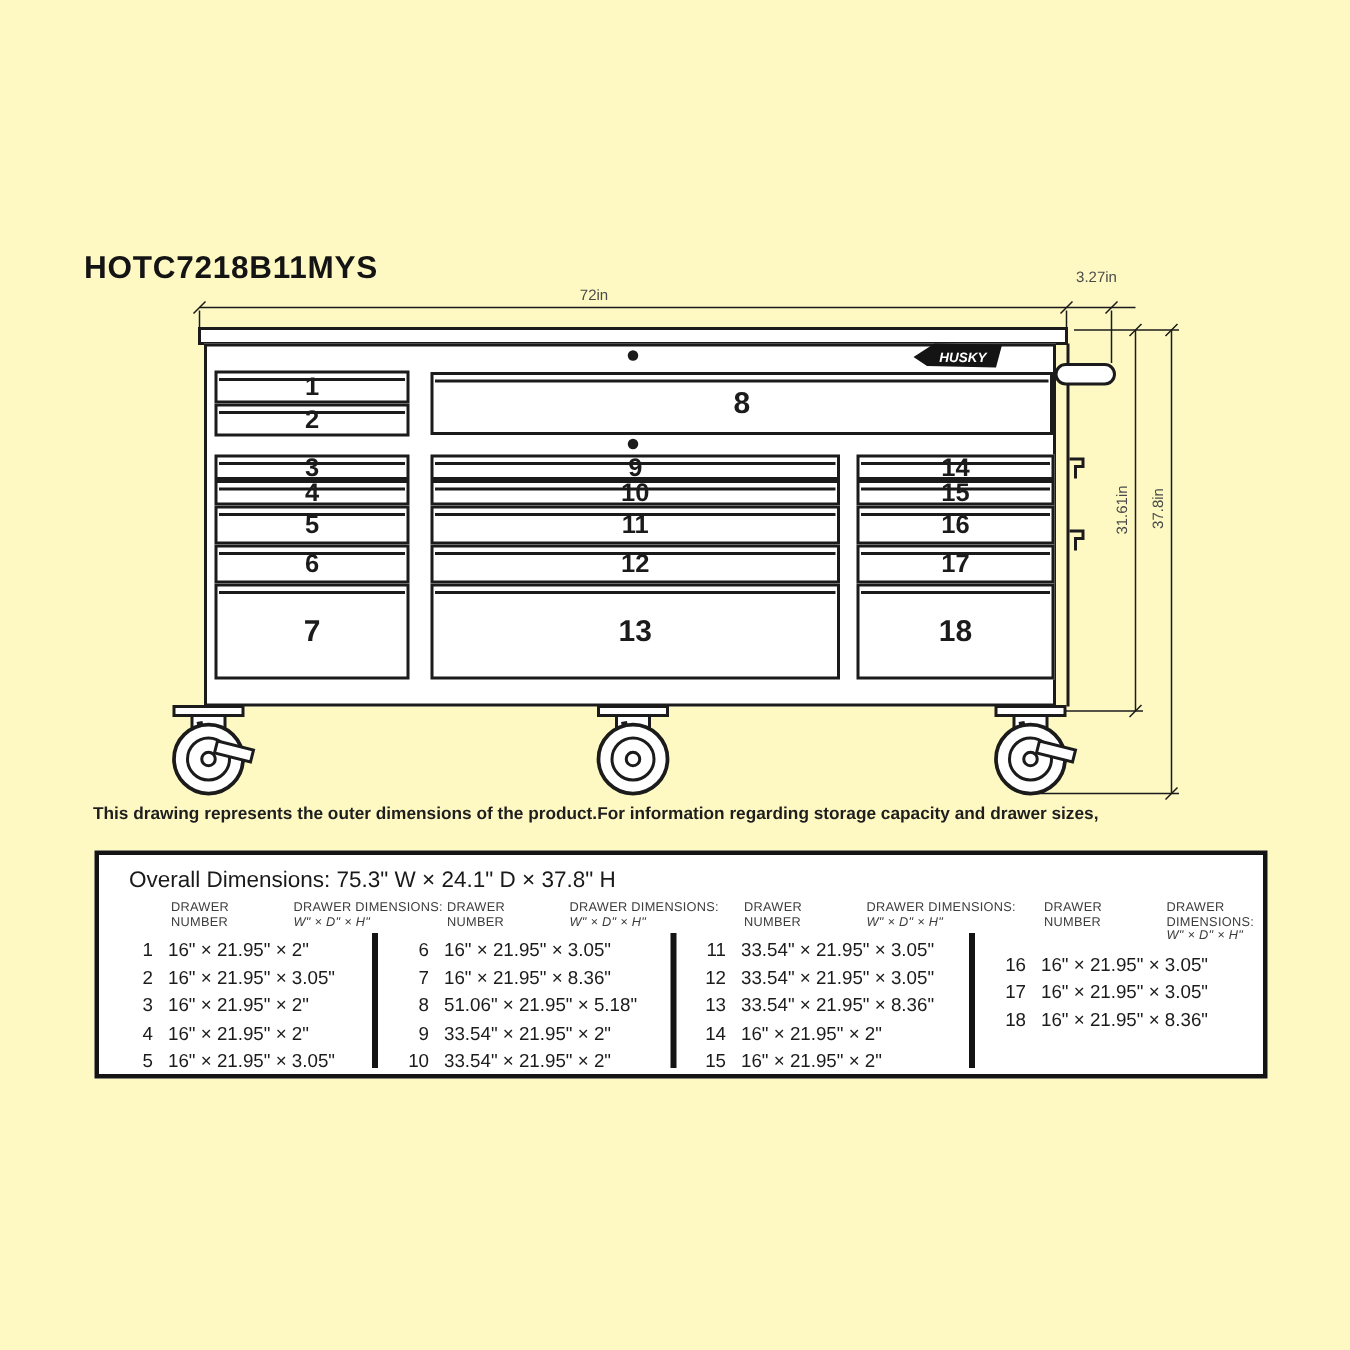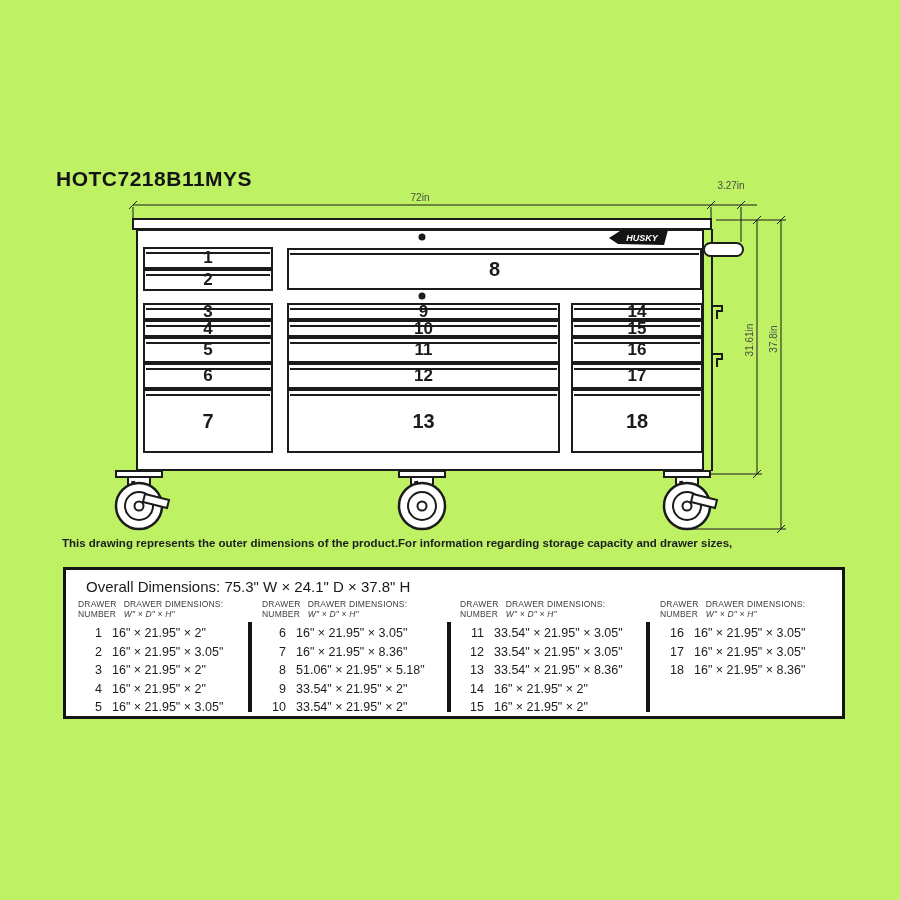--- a/index.html
+++ b/index.html
@@ -1,18 +1,18 @@
 <!DOCTYPE html>
 <html><head>
 <meta charset="utf-8">
 <style>
   :root{ --ink:#1b1b1b; --dim:#4a4a4a; }
   html,body{ margin:0; padding:0; }
   body{ width:900px; height:900px; background:#ffffff; font-family:"Liberation Sans","DejaVu Sans",sans-serif; color:var(--ink); }
-  .canvas{ position:relative; width:900px; height:900px; overflow:hidden; background:#bef264; }
+  .canvas{ position:relative; width:900px; height:900px; overflow:hidden; background:#fef9c3; }
 
   .model-title{ position:absolute; left:56px; top:167px; font-size:21px; font-weight:bold; letter-spacing:.5px; color:#141414; }
 
   
   .box{ position:absolute; box-sizing:border-box; border:2px solid var(--ink); background:#fff; }
   .worktop{ left:132px; top:218px; width:580px; height:12px; }
   .cab-body{ left:136px; top:229px; width:568px; height:242px; border-width:2.5px; }
 
   .drawer{ position:absolute; box-sizing:border-box; border:2px solid var(--ink); background:#fff; display:flex; align-items:center; justify-content:center; }
   .drawer::before{ content:""; position:absolute; top:3px; left:1px; right:1px; border-top:2px solid var(--ink); }
@@ -24,21 +24,21 @@
   .dimlabel.vert{ transform:translate(-50%,-50%) rotate(-90deg); }
   .dimlabel.horiz{ transform:translate(-50%,0); }
 
   
   .note{ position:absolute; left:62px; top:536px; width:800px; font-size:11.5px; font-weight:bold; line-height:14px; color:#1e1e1e; }
 
   .spec-table{ position:absolute; left:63px; top:567px; width:782px; height:152px; box-sizing:border-box; border:3px solid #141414; background:#fff; }
   .overall{ position:absolute; left:20px; top:8px; font-size:15px; color:#1a1a1a; }
   .tgroup{ position:absolute; top:30px; }
   .g-head{ display:flex; gap:7px; font-size:8.5px; line-height:9.5px; color:#3c3c3c; letter-spacing:.2px; }
-  .g-head .hl{ display:block; }
+  .g-head .hl{ display:block;margin-left:36px; }
   .g-head .it{ font-style:italic; }
   .trows{ margin-top:5px; }
   .trow{ display:flex; height:18.5px; align-items:center; font-size:12.5px; color:#1c1c1c; }
   .trow .num{ width:24px; text-align:right; }
   .trow .dims{ margin-left:10px; white-space:nowrap; }
   .sep{ position:absolute; top:52px; width:4px; height:90px; background:#141414; }
 
   svg text{ font-family:"Liberation Sans","DejaVu Sans",sans-serif; }
 </style>
 </head>
@@ -102,21 +102,21 @@
   <div class="drawer" style="left:571px;top:337px;width:132px;height:26px;">
       <span class="dnum">16</span>
     </div>
   <div class="drawer" style="left:571px;top:363px;width:132px;height:26px;">
       <span class="dnum">17</span>
     </div>
   <div class="drawer deep" style="left:571px;top:389px;width:132px;height:64px;">
       <span class="dnum">18</span>
     </div>
 
-  <div class="dimlabel horiz" style="left:420px;top:192px;">72in</div>
+  <div class="dimlabel horiz" style="left:396px;top:192px;">72in</div>
   <div class="dimlabel horiz" style="left:731px;top:180px;">3.27in</div>
   <div class="dimlabel vert" style="left:749px;top:340px;">31.61in</div>
   <div class="dimlabel vert" style="left:773px;top:339px;">37.8in</div>
 
   <svg width="900" height="900" viewBox="0 0 900 900" style="position:absolute;left:0;top:0;pointer-events:none;">
     <g stroke="#1b1b1b" stroke-width="1" fill="none">
 
       <line x1="133" y1="205" x2="757" y2="205"></line>
       <path d="M129 209 L137 201 M707 209 L715 201 M737 209 L745 201"></path>
       <line x1="133" y1="207" x2="133" y2="218"></line>

